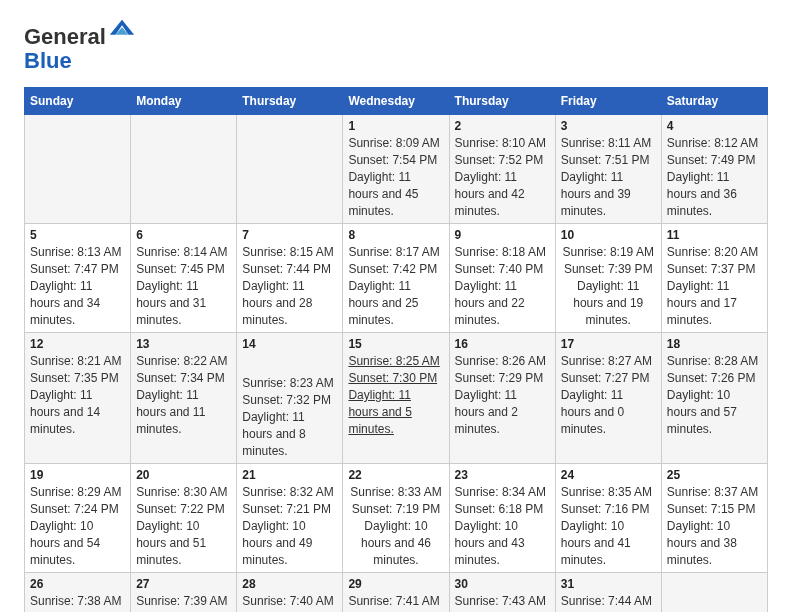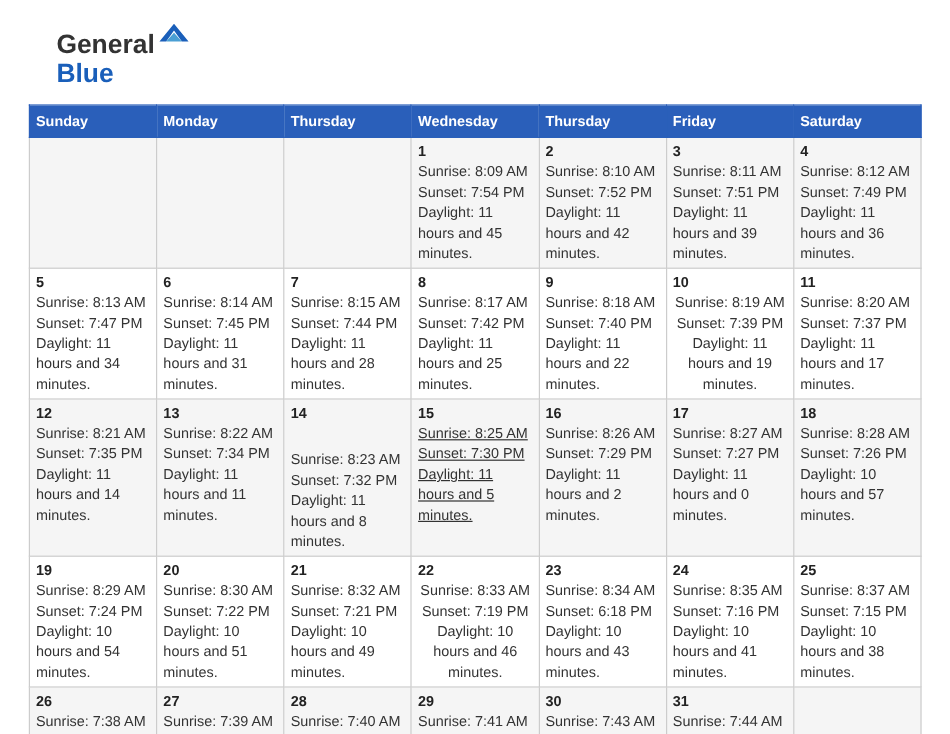--- a/index.html
+++ b/index.html
@@ -17,21 +17,20 @@
     }
     .header {
       display: flex;
       justify-content: space-between;
       align-items: flex-start;
       margin-bottom: 14px;
     }
     .logo {
       display: flex;
       align-items: flex-end;
-      margin-left: 23px;
     }
     .logo-text {
       font-size: 22px;
       font-weight: bold;
       line-height: 1.1;
     }
     .logo-general { color: #333; }
     .logo-blue { color: #1a5fba; }
     .logo-icon {
       width: 28px;

